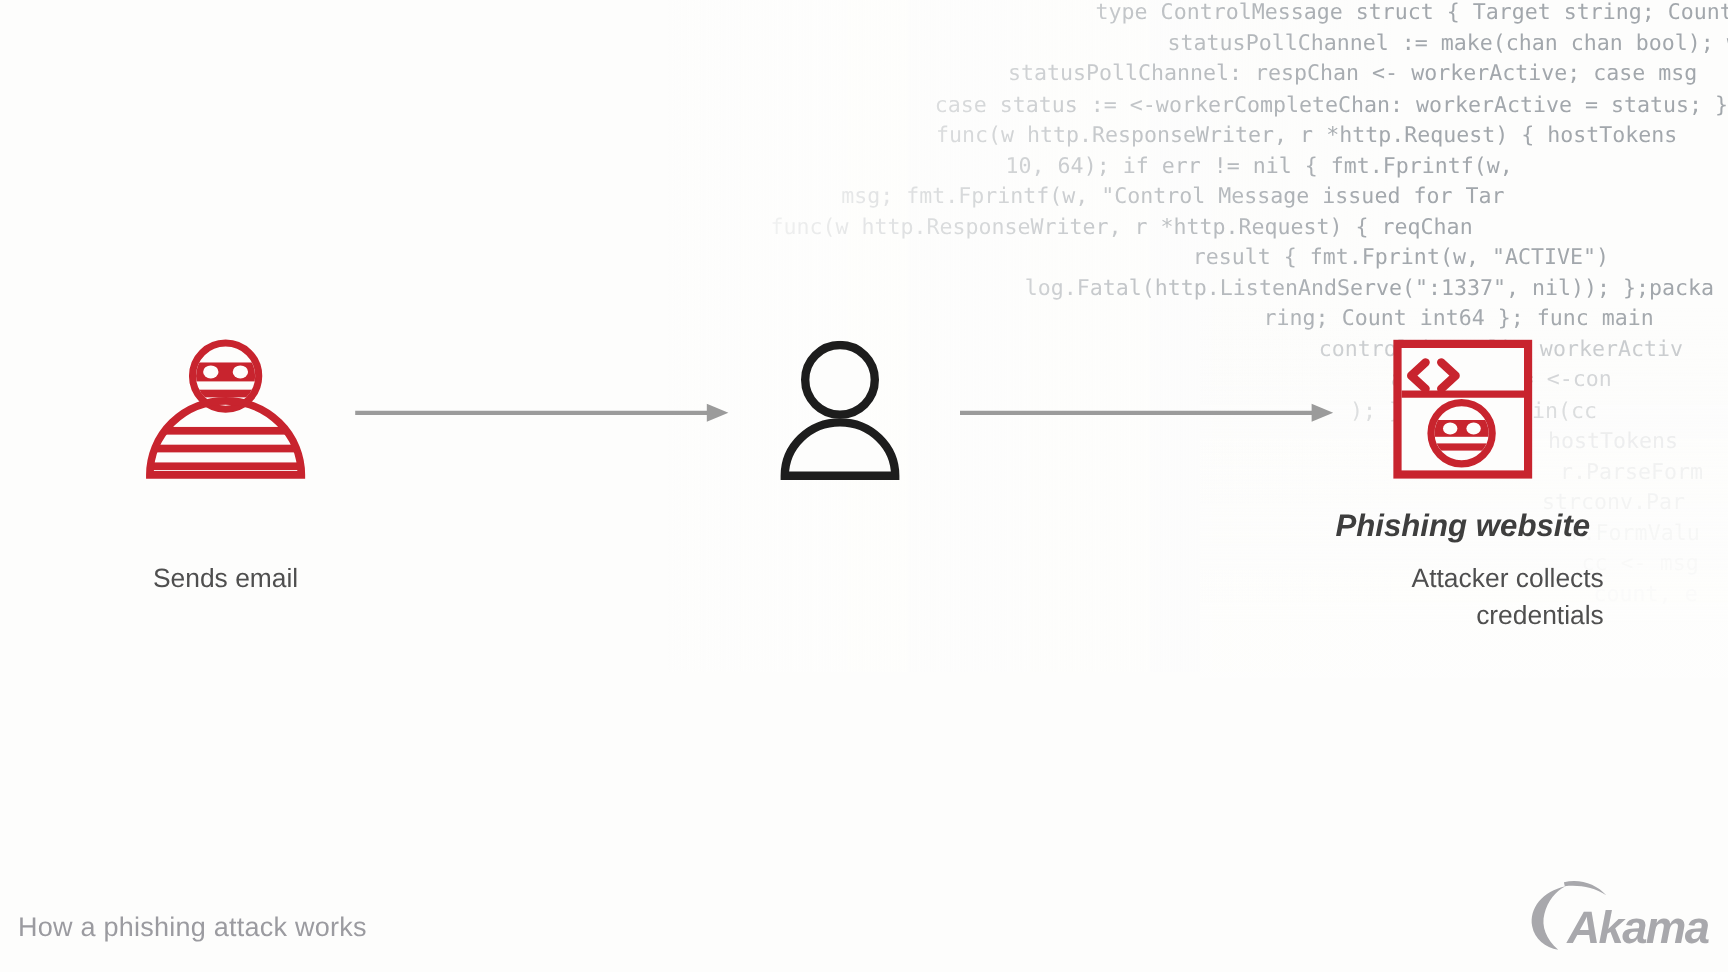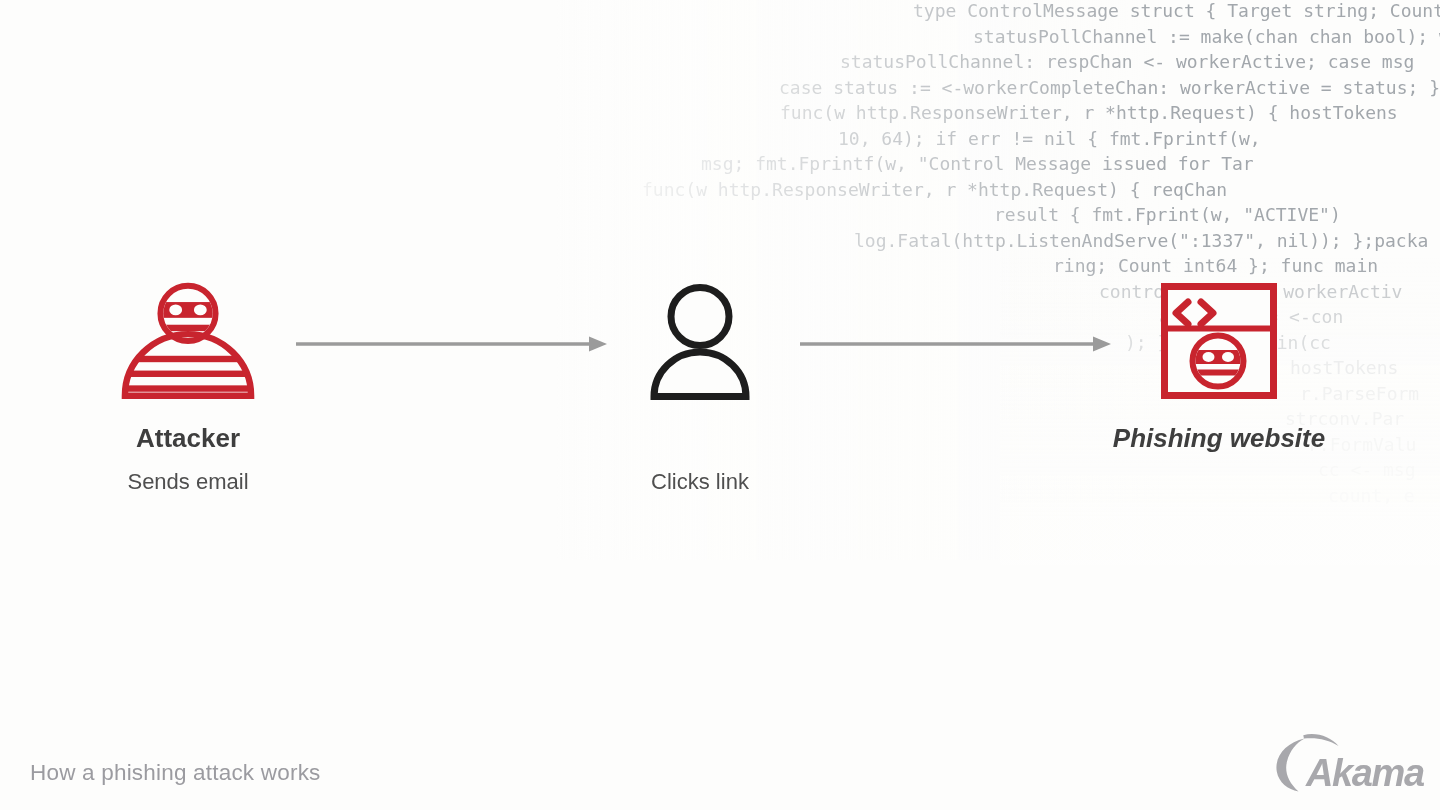--- a/index.html
+++ b/index.html
@@ -30,21 +30,21 @@
     font-size:26px;font-weight:700;color:#3e3e3e;line-height:34px;
   }
   .step-sub{
     position:absolute;width:320px;text-align:center;top:466px;
     font-size:22px;font-weight:400;color:#4f4f4f;line-height:31px;
   }
   .step-sub span{display:inline-block;max-width:235px;text-align:right;}
   .arrow{position:absolute;}
   
   .caption{
-    position:absolute;left:30px;top:760px;z-index:3;
+    position:absolute;left:15px;top:760px;z-index:3;
     font-size:22.5px;color:#9b9ba0;letter-spacing:0.2px;
   }
   .logo{position:absolute;left:1268px;top:731px;z-index:3;}
 </style>
 </head>
 <body>
 
 <div id="stage">
 
   <div id="code-layer">
@@ -93,40 +93,36 @@
         <ellipse cx="57.5" cy="27.5" rx="6.5" ry="5.5" fill="#fdfdfc"></ellipse>
         <ellipse cx="82.5" cy="27.5" rx="6.5" ry="5.5" fill="#fdfdfc"></ellipse>
         <g clip-path="url(#att-body-clip)">
           <rect x="6" y="74" width="128" height="6.5" fill="#C8242E"></rect>
           <rect x="6" y="89" width="128" height="6.5" fill="#C8242E"></rect>
           <rect x="6" y="104" width="128" height="6.5" fill="#C8242E"></rect>
         </g>
         <path d="M 6 114.5 A 64 62.5 0 0 1 134 114.5 Z" fill="none" stroke="#C8242E" stroke-width="6.5"></path>
       </svg>
     </div>
-    <div class="step-title" style="left:28px;">Attacker</div>
     <div class="step-sub" style="left:28px;">
       <span>Sends email</span>
     </div>
 
     <div class="arrow" style="left:292px;top:334px;">
       <svg width="320" height="20">
         <line x1="4" y1="10" x2="300" y2="10" stroke="#9B9B9B" stroke-width="3.5"></line>
         <polygon points="297,2.5 315,10 297,17.5" fill="#9B9B9B"></polygon>
       </svg>
     </div>
 
     <div class="icon-box" style="left:650px;top:284px;">
       <svg width="100" height="116" viewBox="0 0 100 116">
         <path d="M 4 112.5 A 46 44.5 0 0 1 96 112.5 Z" fill="#fdfdfc" stroke="#1D1D1D" stroke-width="7"></path>
         <circle cx="50" cy="32.5" r="29" fill="#fdfdfc" stroke="#1D1D1D" stroke-width="7"></circle>
       </svg>
-    </div>
-    <div class="step-sub" style="left:540px;">
-      <span>Clicks link</span>
     </div>
 
     <div class="arrow" style="left:796px;top:334px;">
       <svg width="320" height="20">
         <line x1="4" y1="10" x2="300" y2="10" stroke="#9B9B9B" stroke-width="3.5"></line>
         <polygon points="297,2.5 315,10 297,17.5" fill="#9B9B9B"></polygon>
       </svg>
     </div>
 
     <div class="icon-box" style="left:1161px;top:283px;">
@@ -143,20 +139,23 @@
         <circle cx="57" cy="78" r="25.5" fill="#fdfdfc" stroke="#C8242E" stroke-width="6"></circle>
         <g clip-path="url(#site-face-clip)">
           <rect x="30" y="67" width="54" height="14" fill="#C8242E"></rect>
           <rect x="30" y="86.5" width="54" height="6" fill="#C8242E"></rect>
         </g>
         <ellipse cx="47.5" cy="74" rx="6" ry="5" fill="#fdfdfc"></ellipse>
         <ellipse cx="67" cy="74" rx="6" ry="5" fill="#fdfdfc"></ellipse>
       </svg>
     </div>
     <div class="step-title" style="left:1059px;font-style:italic;">Phishing website</div>
+    <div class="step-sub" style="left:1059px;">
+      <span>Attacker collects credentials</span>
+    </div>
 
   </div>
 
   <div class="caption">How a phishing attack works</div>
 
   <div class="logo">
     <svg width="156" height="68" viewBox="0 0 230 98">
       <g fill="#A8A8AC">
         <path d="M 54 10 C 26 16 9 37 13 59 C 16 75 29 85 45 88 C 30 75 24 59 28 44 C 32 28 42 16 54 10 Z"></path>
         <path d="M 52 5 C 71 0 92 7 104 21 C 89 11 70 8 53 10 Z"></path>

